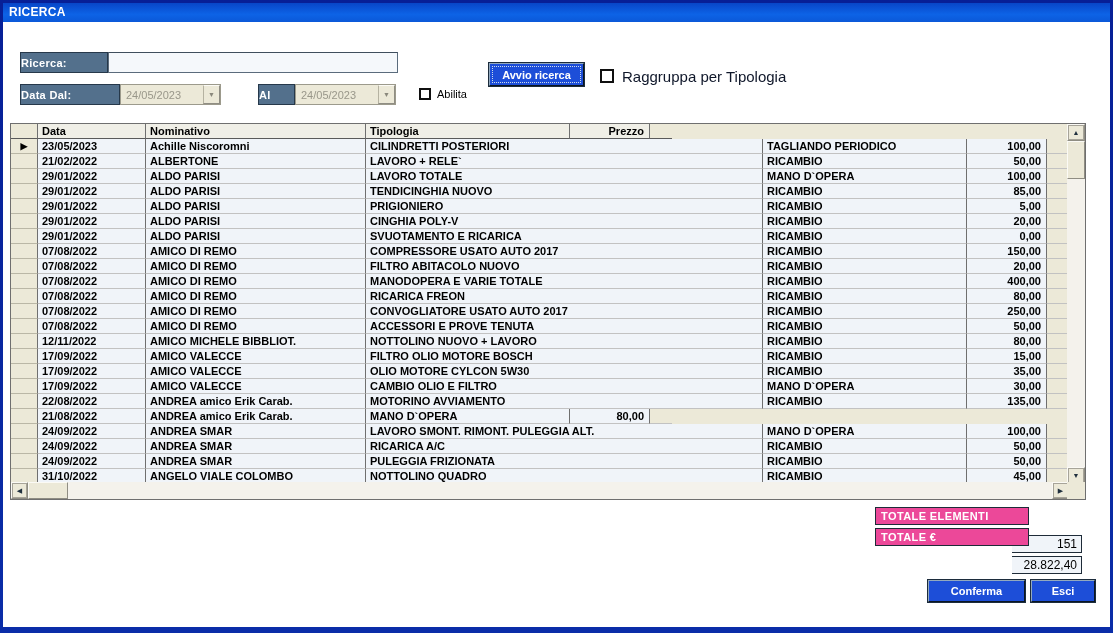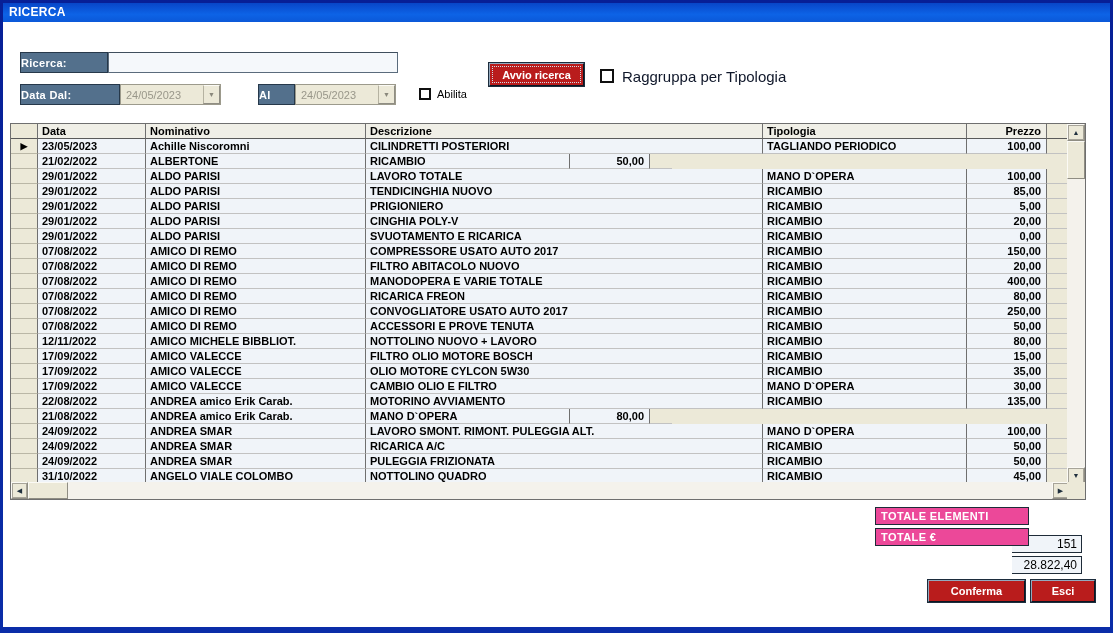--- a/index.html
+++ b/index.html
@@ -22,21 +22,21 @@
            color:#99978A; font-size:11px; display:flex; align-items:center; }
   .combo .val { flex:1; padding-left:5px; }
   .combo .drop { width:17px; align-self:stretch; background:#ECE9D8;
                  border-left:1px solid #B5B2A1;
                  border-top:1px solid #FBFAF5; border-right:1px solid #8F8D83; border-bottom:1px solid #8F8D83;
                  color:#8A887C; font-size:7px; display:flex; align-items:center; justify-content:center; }
 
   .cb { background:#fff; border:2px solid #101010; display:inline-block; }
   .cb-row { position:absolute; display:flex; align-items:center; gap:8px; color:#000; }
 
-  .btn-dark { position:absolute; background:#b91c1c; color:#fff; font-weight:bold; font-size:11px;
+  .btn-dark { position:absolute; background:#1d4ed8; color:#fff; font-weight:bold; font-size:11px;
               border:1px solid; border-color:#93A9BE #0B1622 #0B1622 #93A9BE;
               box-shadow:0 0 0 1px #1C2C3C; display:flex; align-items:center; justify-content:center;
               cursor:default; }
   .btn-dark.focused { outline:1px dotted #CFDCE8; outline-offset:-4px; }
 
   
   .grid { position:absolute; left:7px; top:101px; width:1076px; height:377px;
           border:1px solid #6F6F6F; background:#ECE9D8; }
   .gridbody { position:absolute; left:0; top:0; width:1058px; height:360px; overflow:hidden; }
   .grow { display:flex; height:15px; }
@@ -119,39 +119,39 @@
       <span class="cb" style="width:12px; height:12px; border-width:2px;"></span>
       <span class="small-label">Abilita</span>
     </div>
 
     <div class="grid">
       <div class="gridbody">
         <div class="grow ghead">
           <div class="gcell c-sel"></div>
           <div class="gcell c-date">Data</div>
           <div class="gcell c-nom">Nominativo</div>
-          <div class="gcell c-desc">Descrizione</div>
           <div class="gcell c-tip">Tipologia</div>
           <div class="gcell c-prz">Prezzo</div>
           <div class="gcell c-fill"></div>
         </div>
         <div id="grid-rows">
             <div class="grow">
     <div class="gcell c-sel"><span class="sel-marker">▶</span></div>
     <div class="gcell c-date">23/05/2023</div>
     <div class="gcell c-nom">Achille Niscoromni</div>
     <div class="gcell c-desc">CILINDRETTI POSTERIORI</div>
     <div class="gcell c-tip">TAGLIANDO PERIODICO</div>
     <div class="gcell c-prz">100,00</div>
     <div class="gcell c-fill"></div>
   </div>
             <div class="grow">
     <div class="gcell c-sel"><span class="sel-marker"></span></div>
     <div class="gcell c-date">21/02/2022</div>
     <div class="gcell c-nom">ALBERTONE</div>
+    <div class="gcell c-desc">LAVORO + RELE`</div>
     <div class="gcell c-tip">RICAMBIO</div>
     <div class="gcell c-prz">50,00</div>
     <div class="gcell c-fill"></div>
   </div>
             <div class="grow">
     <div class="gcell c-sel"><span class="sel-marker"></span></div>
     <div class="gcell c-date">29/01/2022</div>
     <div class="gcell c-nom">ALDO PARISI</div>
     <div class="gcell c-desc">LAVORO TOTALE</div>
     <div class="gcell c-tip">MANO D`OPERA</div>

